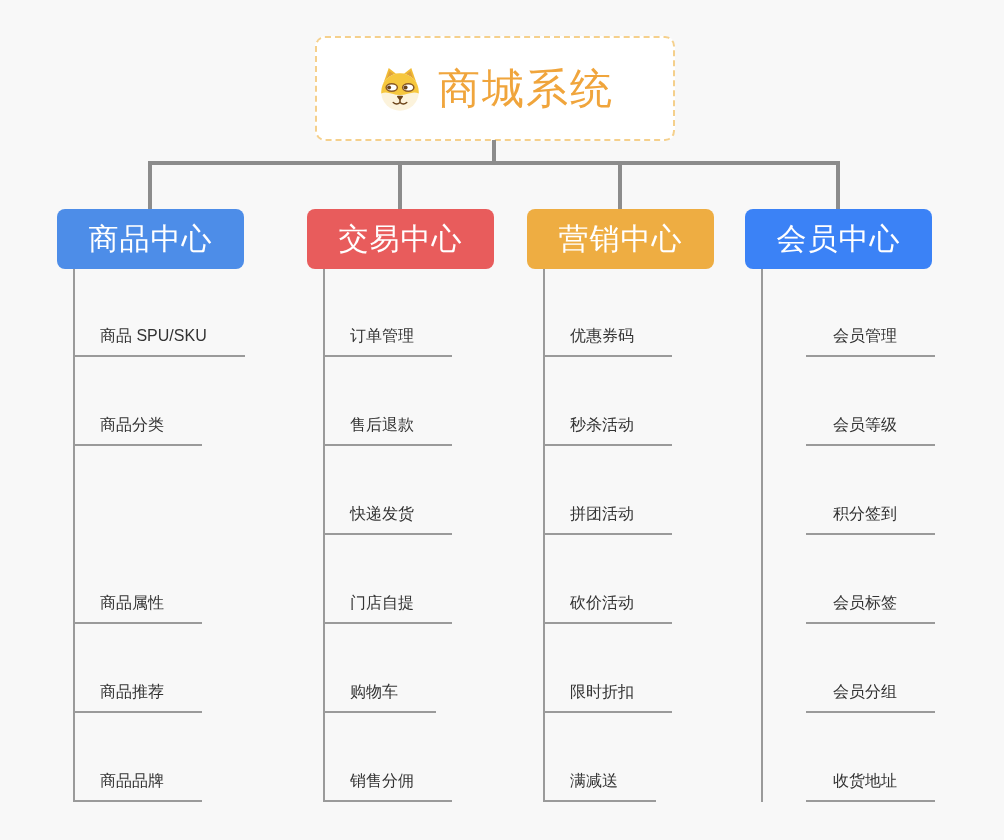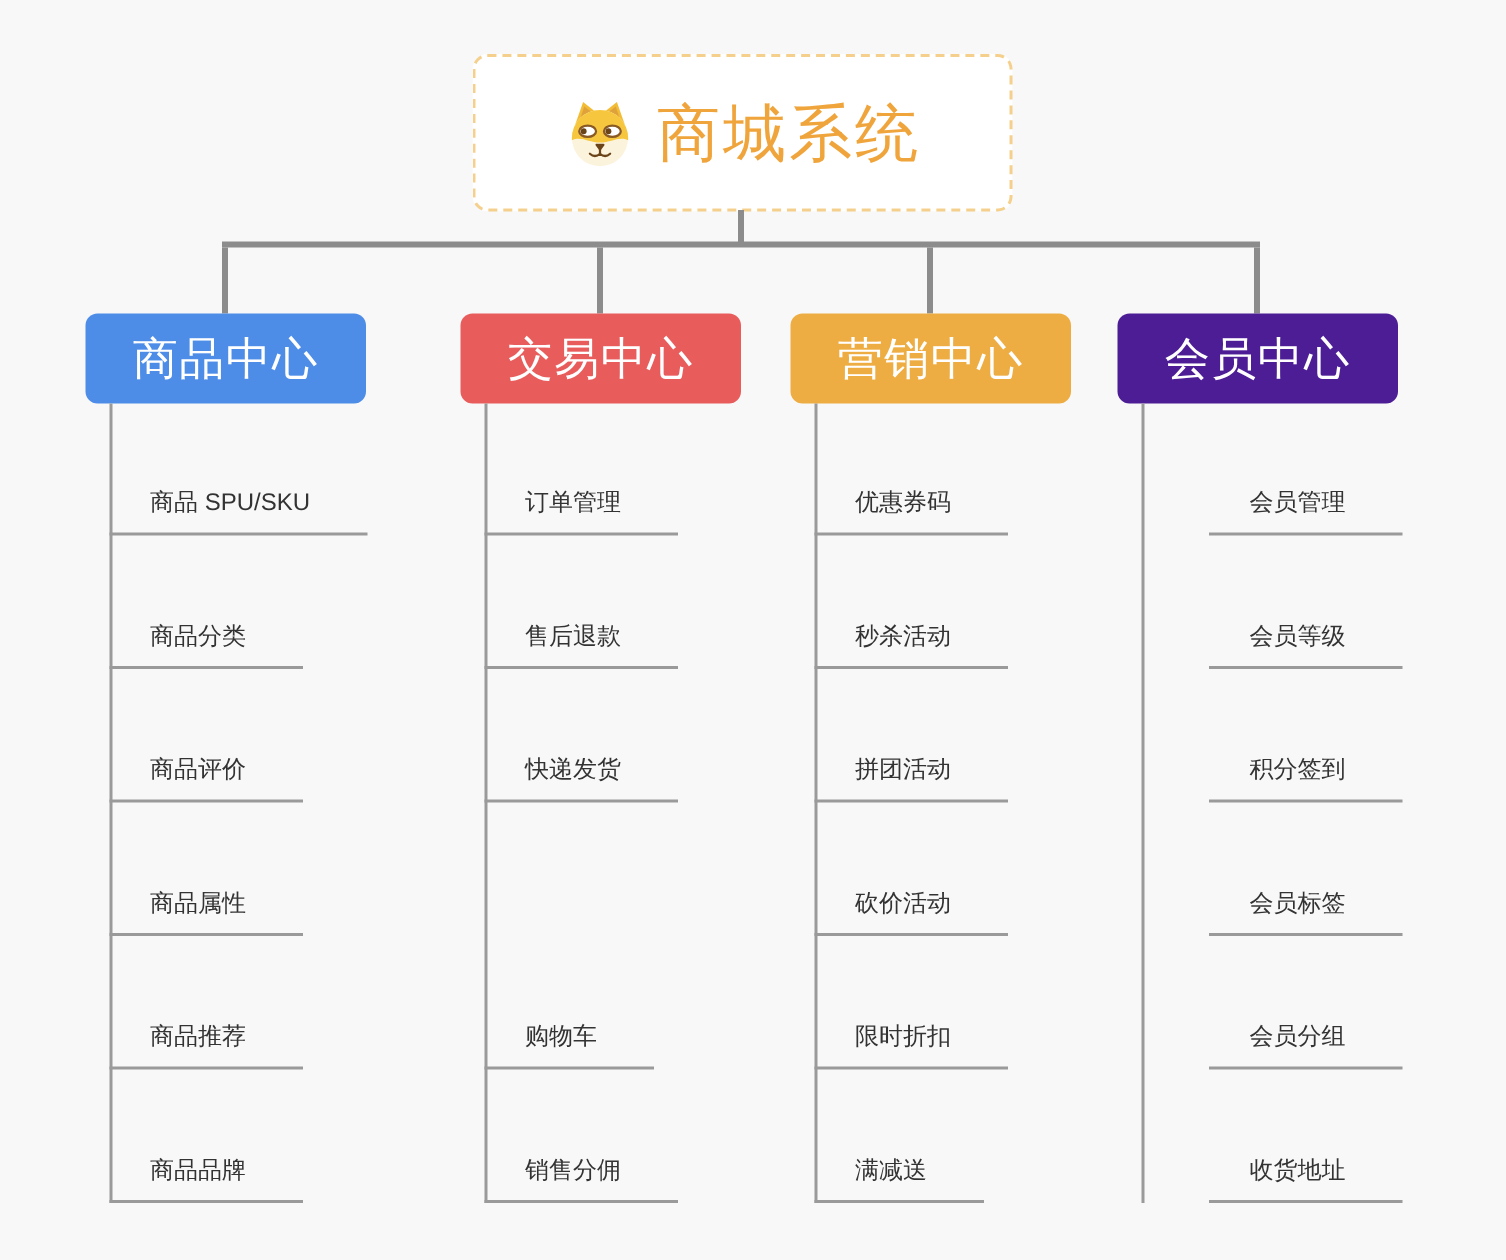--- a/index.html
+++ b/index.html
@@ -71,37 +71,37 @@
   <div class="line stem"></div>
   <div class="line bus"></div>
   <div class="line drop drop0"></div>
   <div class="line drop drop1"></div>
   <div class="line drop drop2"></div>
   <div class="line drop drop3"></div>
 
   <div class="branch bx0" style="background: rgb(77, 141, 232);">商品中心</div>
   <div class="branch bx1" style="background: rgb(232, 92, 92);">交易中心</div>
   <div class="branch bx2" style="background: rgb(238, 173, 66);">营销中心</div>
-  <div class="branch bx3" style="background: #4c1d95;">会员中心</div>
+  <div class="branch bx3" style="background: #3b82f6;">会员中心</div>
 
   <div class="trunk tx0"></div>
   <div class="trunk tx1"></div>
   <div class="trunk tx2"></div>
   <div class="trunk tx3"></div>
 
   <div class="leaf lx0 ly0">商品 SPU/SKU</div>
   <div class="leaf lx0 ly1">商品分类</div>
-  <div class="leaf lx0 ly2">商品评价</div>
   <div class="leaf lx0 ly3">商品属性</div>
   <div class="leaf lx0 ly4">商品推荐</div>
   <div class="leaf lx0 ly5">商品品牌</div>
 
   <div class="leaf lx1 ly0">订单管理</div>
   <div class="leaf lx1 ly1">售后退款</div>
   <div class="leaf lx1 ly2">快递发货</div>
+  <div class="leaf lx1 ly3">门店自提</div>
   <div class="leaf lx1 ly4">购物车</div>
   <div class="leaf lx1 ly5">销售分佣</div>
 
   <div class="leaf lx2 ly0">优惠券码</div>
   <div class="leaf lx2 ly1">秒杀活动</div>
   <div class="leaf lx2 ly2">拼团活动</div>
   <div class="leaf lx2 ly3">砍价活动</div>
   <div class="leaf lx2 ly4">限时折扣</div>
   <div class="leaf lx2 ly5">满减送</div>
 

